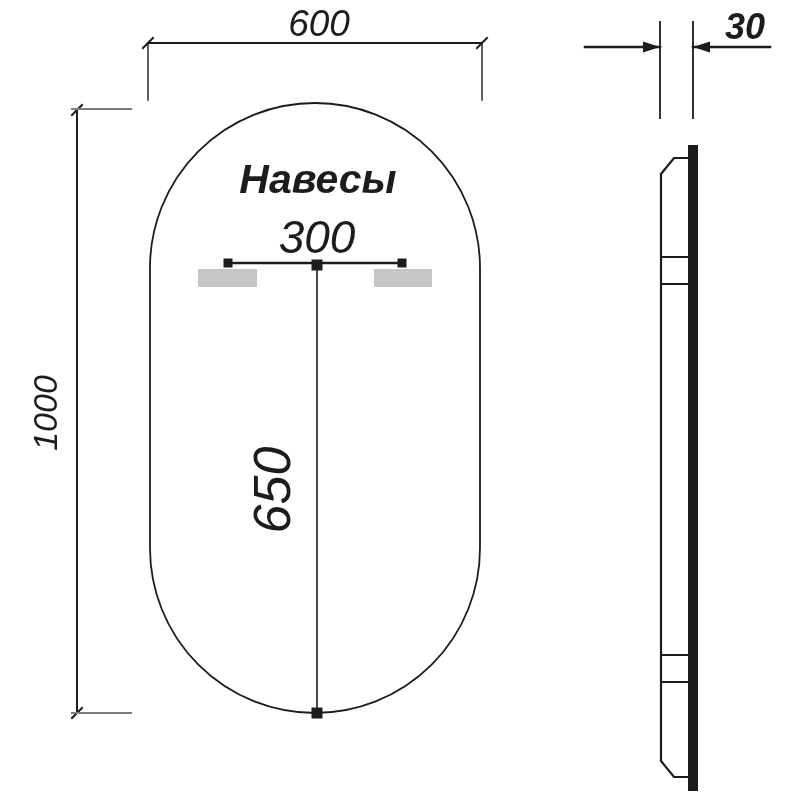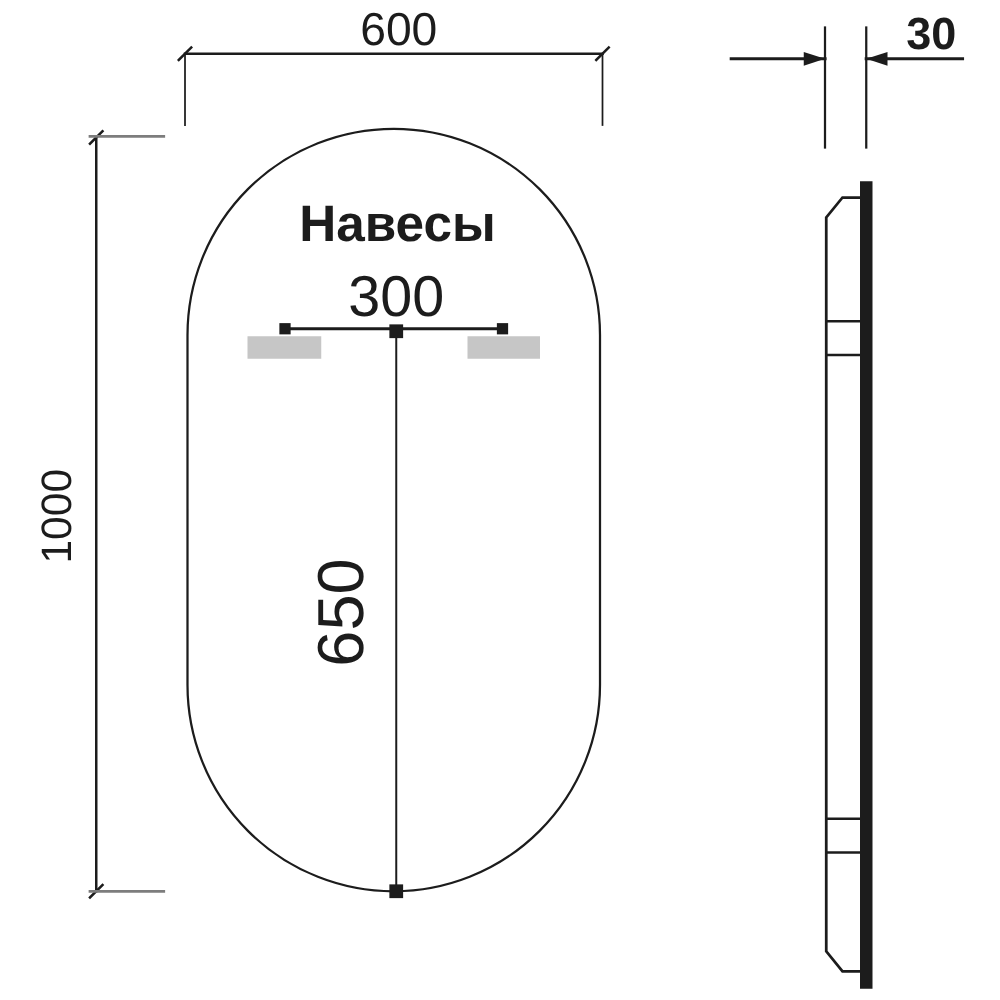--- a/index.html
+++ b/index.html
@@ -6,20 +6,21 @@
     margin: 0;
     padding: 0;
     background: #ffffff;
   }
   .canvas {
     position: relative;
     width: 800px;
     height: 800px;
     background: #ffffff;
     overflow: hidden;
+    font-style: italic;
   }
   svg {
     display: block;
   }
   text {
     font-family: "Liberation Sans", "DejaVu Sans", sans-serif;
   }
   .dim-num {
     font-size: 37px;
     font-weight: 400;

